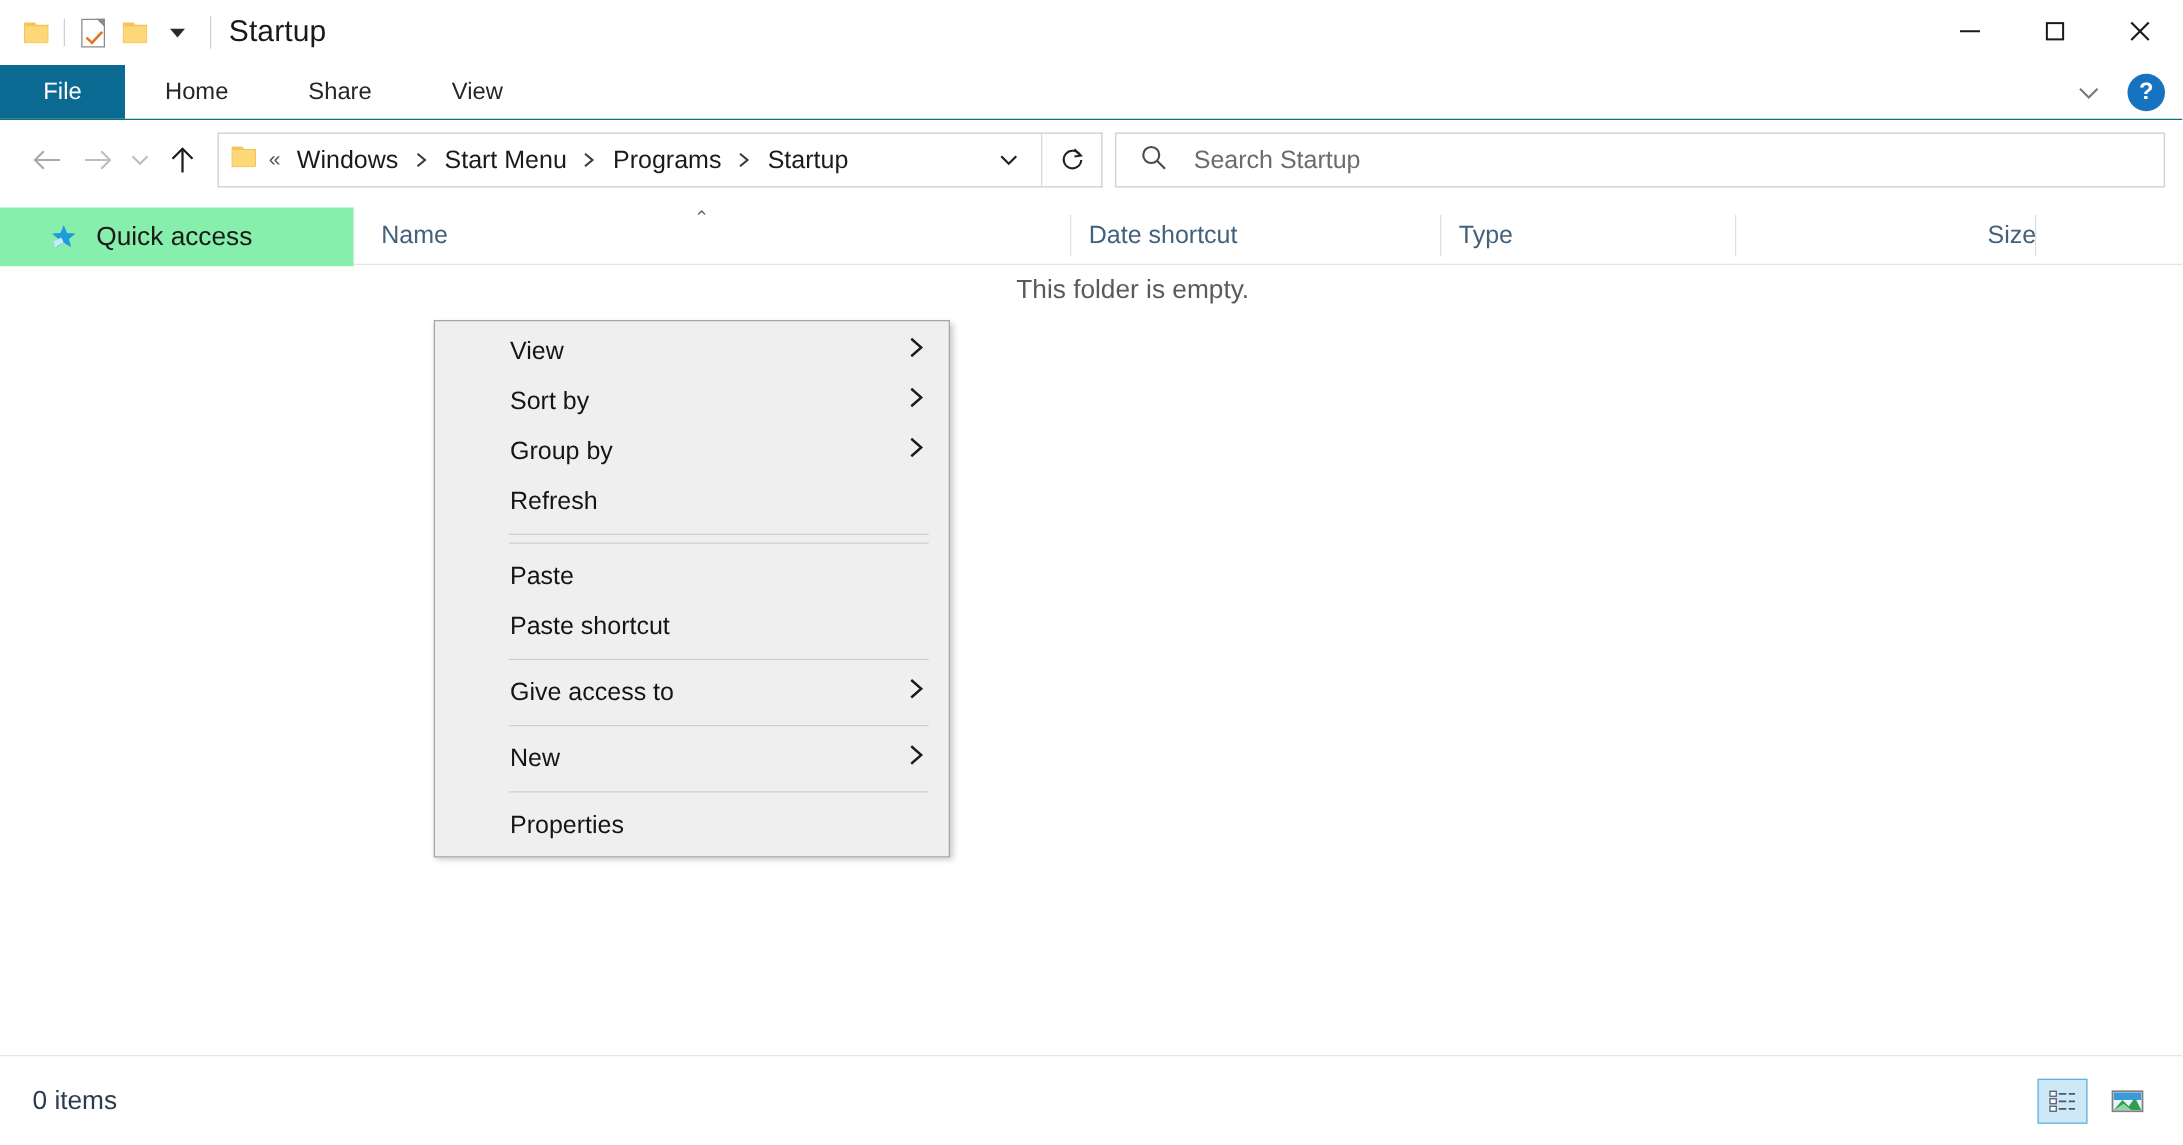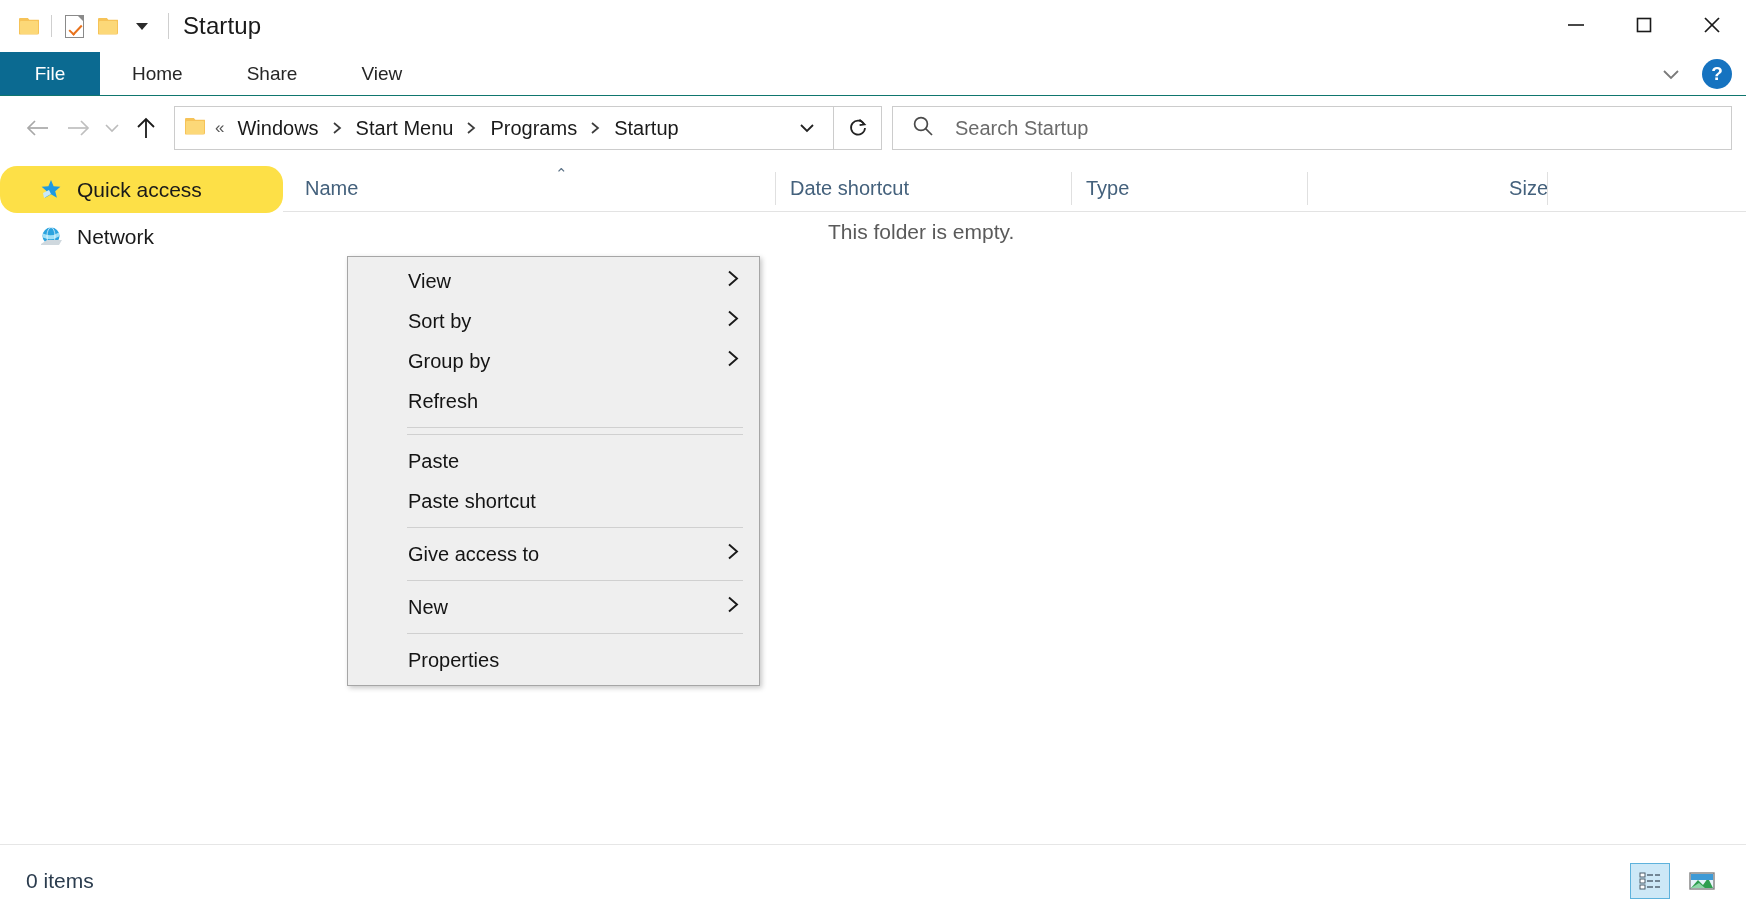--- a/index.html
+++ b/index.html
@@ -129,47 +129,47 @@
 
   
   .body { display: flex; height: 684px; }
   .sidebar {
     width: 283px; background: #fff; padding-top: 6px; flex: 0 0 283px;
   }
   .side-item {
     height: 47px; display: flex; align-items: center; padding-left: 38px;
     font-size: 21px; color: #1a1a1a; gap: 13px;
   }
-  .side-item.selected { background: #fde047; border-radius: 17px; }
+  .side-item.selected { background: #86efac; }
   .side-ico { width: 26px; height: 24px; position: relative; flex: 0 0 26px; }
 
   .content { flex: 1; position: relative; background: #fff; }
   .colheaders {
     height: 52px; display: flex; align-items: flex-end; position: relative;
     border-bottom: 1px solid #e3e3e3;
   }
   .sort-ind {
     position: absolute; left: 272px; top: 5px; color: #5b7186; font-size: 15px;
   }
   .col {
     font-size: 20px; color: #44617c; padding-bottom: 11px;
     position: relative; padding-left: 14px;
   }
   .col::after {
     content: ""; position: absolute; right: 0; bottom: 6px;
     width: 1px; height: 33px; background: #e0e0e0;
   }
-  .col.name { width: 493px; padding-left: 22px; }
+  .col.name { width: 574px; padding-left: 22px; }
   .col.date { width: 296px; }
   .col.type { width: 236px; }
   .col.size { width: 240px; text-align: right; }
 
   .empty-msg {
     font-size: 21px; color: #5a5a5a; position: absolute;
-    left: 545px; top: 60px;
+    left: 530px; top: 60px;
   }
 
   
   .ctxmenu {
     position: absolute; left: 347px; top: 256px; width: 413px;
     background: #efefef; border: 1px solid #a6a6a6;
     box-shadow: 2px 2px 5px rgba(0,0,0,.22);
     padding: 4px 0 5px 0; z-index: 50;
   }
   .mi {
@@ -336,31 +336,20 @@
 
     <div class="sidebar">
       <div class="side-item selected">
         <span class="side-ico">
           <svg width="26" height="24" viewBox="0 0 26 24">
             <polygon points="13,2 15.6,8.3 22.4,8.8 17.2,13.2 18.9,19.8 13,16.2 7.1,19.8 8.8,13.2 3.6,8.8 10.4,8.3" fill="#1e9ae0"></polygon>
             <polygon points="5,15 11,12 13,16 6,20" fill="#c9e8f8"></polygon>
           </svg>
         </span>
         <span>Quick access</span>
-      </div>
-      <div class="side-item">
-        <span class="side-ico">
-          <svg width="26" height="24" viewBox="0 0 26 24">
-            <circle cx="13" cy="11" r="8.5" fill="#2aa3df"></circle>
-            <path d="M5 8.5 q8 4 16 -1 v4 q-8 5 -16 1 z" fill="#9fe0f7"></path>
-            <ellipse cx="13" cy="11" rx="4" ry="8.5" fill="none" stroke="#ffffff" stroke-width="0.9" opacity="0.75"></ellipse>
-            <polygon points="3,19 9,15 24,15 21,20 3,20" fill="#cfd8de"></polygon>
-          </svg>
-        </span>
-        <span>Network</span>
       </div>
     </div>
 
     <div class="content">
       <div class="colheaders">
         <div class="sort-ind">⌃</div>
         <div class="col name">Name</div>
         <div class="col date">Date shortcut</div>
         <div class="col type">Type</div>
         <div class="col size">Size</div>

